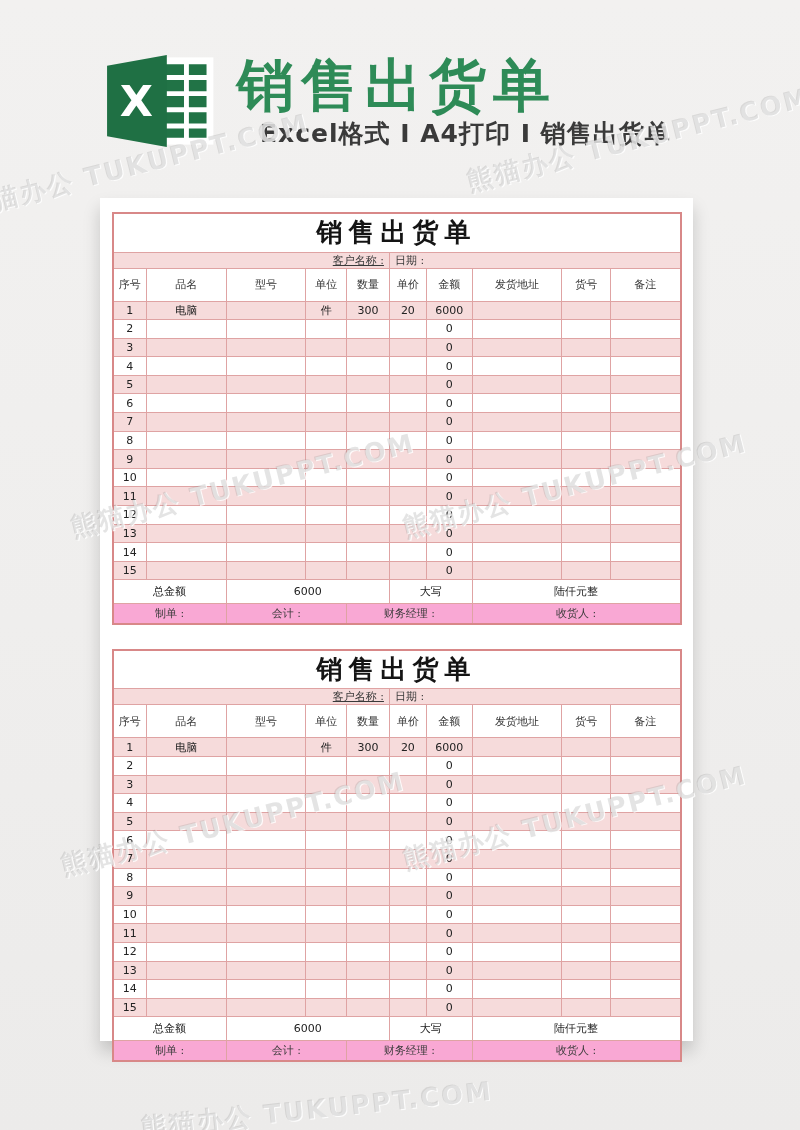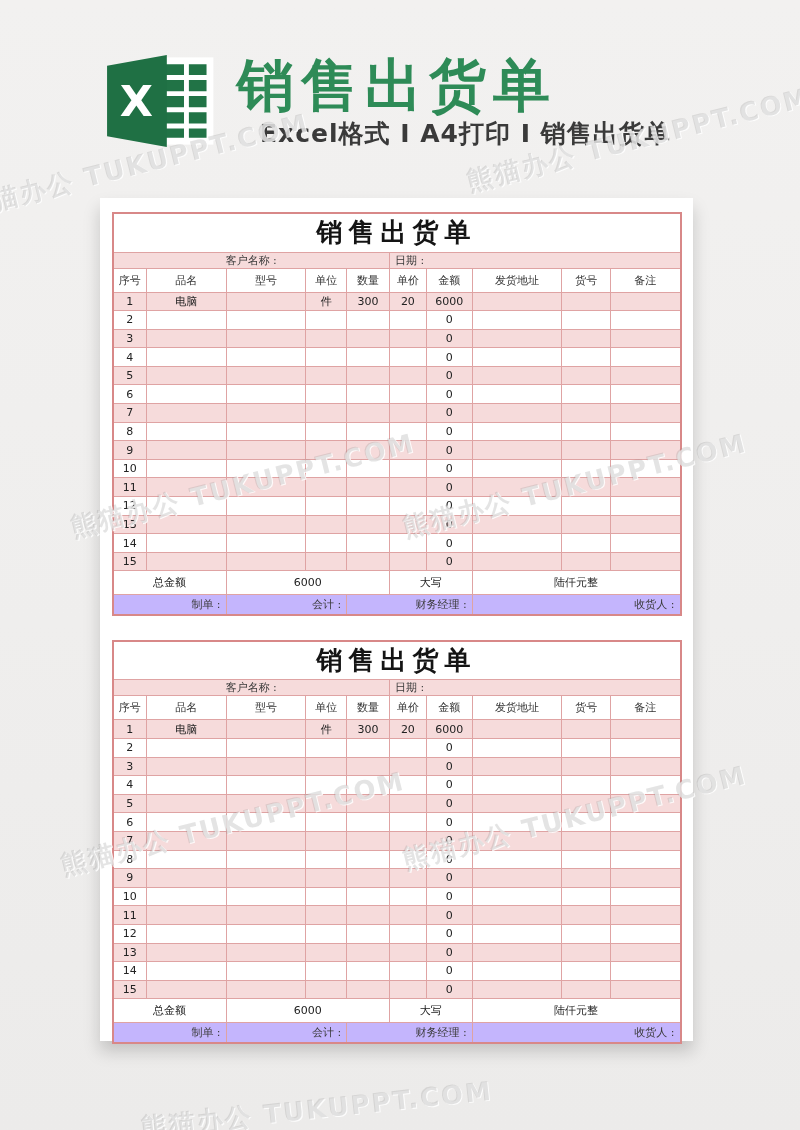--- a/index.html
+++ b/index.html
@@ -38,27 +38,27 @@
     border:1px solid #dfa3a3;
     box-sizing:border-box;
     overflow:hidden;white-space:nowrap;
     font-family:"DejaVu Sans","Liberation Sans",sans-serif;
   }
   td.t-title{
     height:39px;text-align:center;background:#ffffff;
     font-size:26px;font-weight:800;letter-spacing:6px;color:#141414;
   }
   td.t-meta{height:16px;font-size:11px;color:#3a3a3a;background:#f6dbdb;padding:0 5px;}
-  td.left{text-align:center;}
+  td.left{text-align:right;text-decoration:underline;}
   td.right{}
-  td.t-head{height:24px;text-align:center;font-size:11px;color:#333;background:#ffffff;}
+  td.t-head{height:33px;text-align:center;font-size:11px;color:#333;background:#ffffff;}
   td.t-cell{height:18.6px;text-align:center;font-size:11px;color:#222;background:#ffffff;}
   td.pink{background:#f6dbdb;}
   td.t-total{height:24px;text-align:center;font-size:11px;color:#222;background:#ffffff;}
-  td.t-sign{height:20px;font-size:11px;color:#3a3a3a;background:#c4b5fd;text-align:right;padding:0 5px;}
+  td.t-sign{height:20px;font-size:11px;color:#3a3a3a;background:#f9a8d4;text-align:center;padding:0 5px;}
   
   .wm{
     position:absolute;pointer-events:none;z-index:5;
     font-weight:700;white-space:nowrap;letter-spacing:2px;
     color:rgba(130,130,130,0.22);
     text-shadow:1px 1px 0 rgba(255,255,255,0.85);
   }
 </style>
 </head>
 <body>

